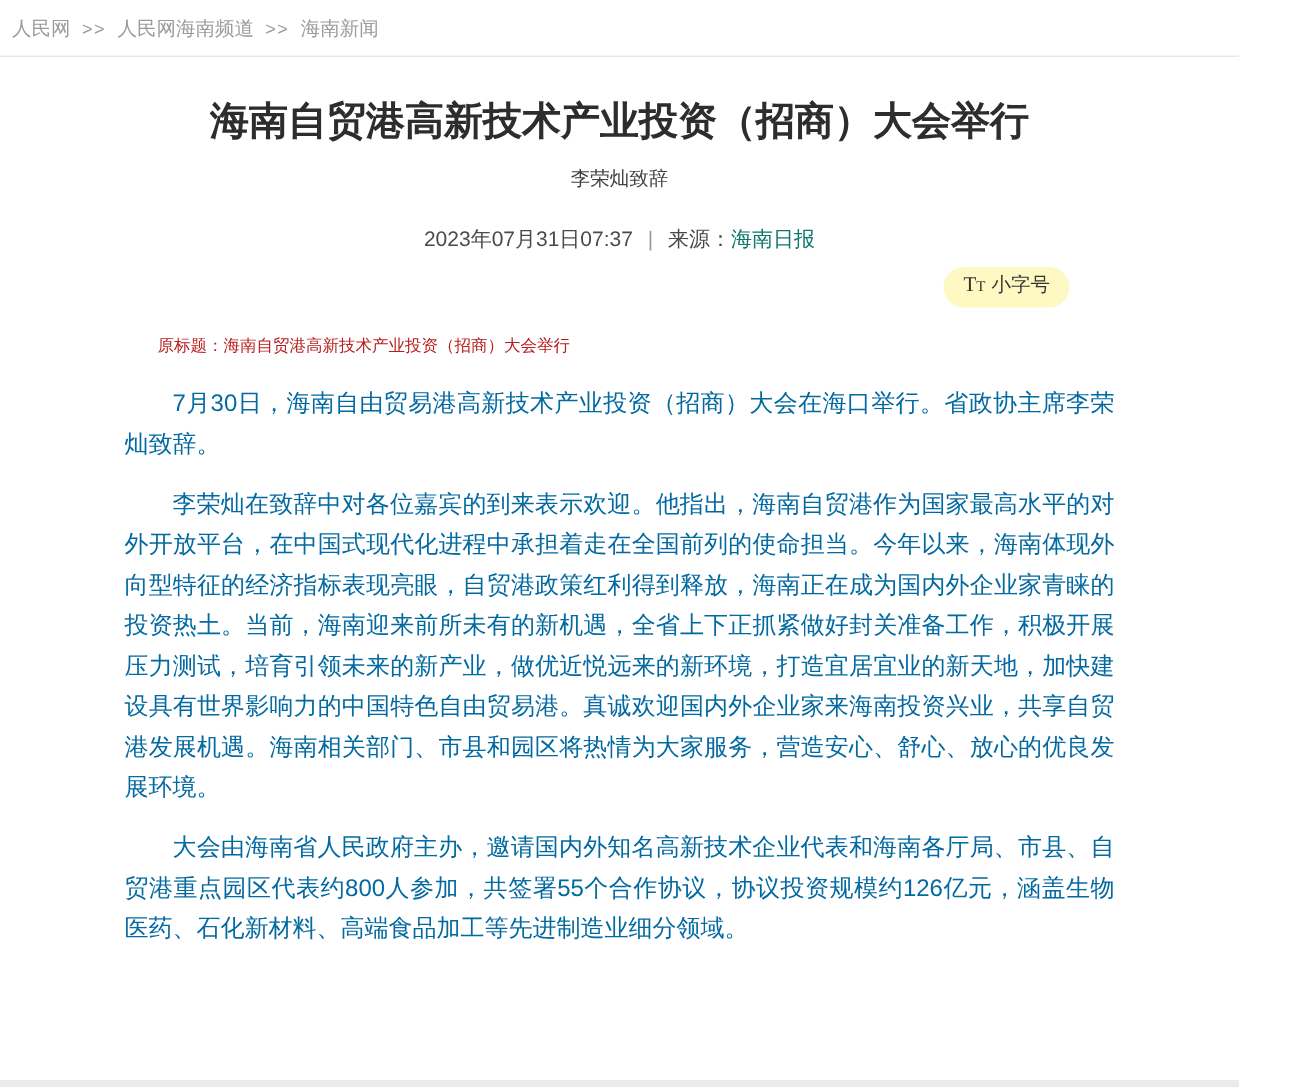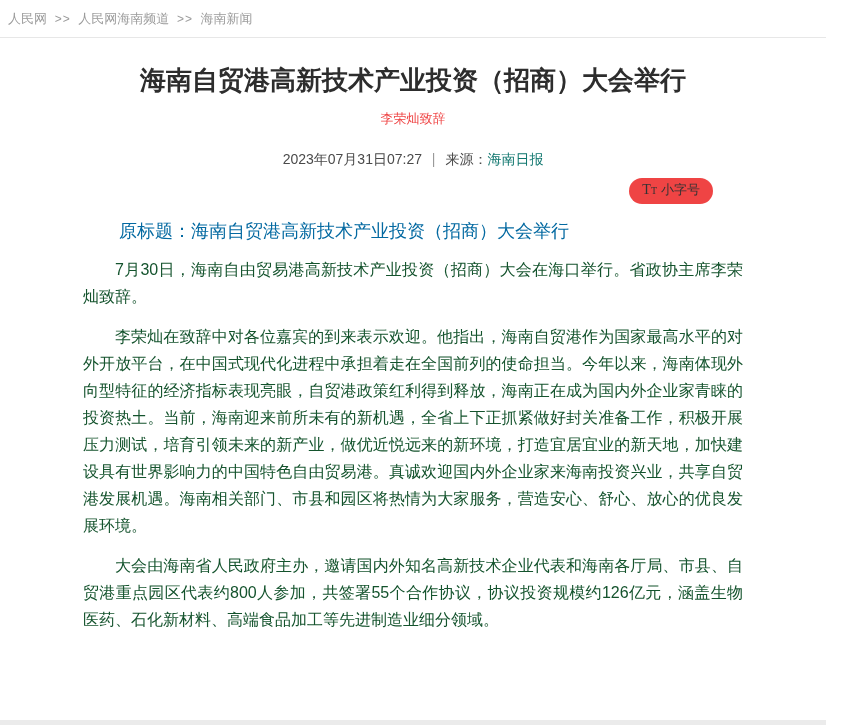--- a/index.html
+++ b/index.html
@@ -46,21 +46,21 @@
     text-align: center;
     font-size: 26px;
     font-weight: bold;
     color: #2d2d2d;
     line-height: 34px;
   }
   .subtitle {
     margin-top: 13px;
     text-align: center;
     font-size: 13px;
-    color: #ef4444;
+    color: #404040;
   }
   .meta {
     margin-top: 23px;
     text-align: center;
     font-size: 14px;
     color: #4a4a4a;
   }
   .meta .meta-sep {
     margin: 0 6px;
     color: #9a9a9a;
@@ -71,49 +71,49 @@
     cursor: pointer;
   }
   .fontsize-row {
     margin-top: 9px;
     text-align: right;
     padding-right: 30px;
     height: 26px;
   }
   .fontsize-pill {
     display: inline-block;
-    background: #ef4444;
+    background: #fef9c3;
     border-radius: 14px;
     padding: 4px 13px 5px 13px;
     font-size: 13px;
     color: #333333;
     cursor: pointer;
     line-height: 16px;
   }
   .fontsize-pill .tt {
     font-family: "Liberation Serif", "DejaVu Serif", serif;
     margin-right: 4px;
   }
   .fontsize-pill .t-big { font-size: 14px; }
   .fontsize-pill .t-small { font-size: 10px; }
   
   .body-text {
     margin-top: 15px;
   }
   .original-title {
-    font-size: 18px;
-    color: #0369a1;
+    font-size: 11px;
+    color: #b91c1c;
     text-indent: 2em;
     line-height: 24px;
     margin: 6px 0 10px 0;
   }
   .body-text p.para {
     font-size: 16px;
     line-height: 27px;
-    color: #14532d;
+    color: #0369a1;
     text-align: justify;
     text-indent: 2em;
     margin: 13px 0;
   }
   .bottom-edge {
     position: absolute;
     left: 0;
     bottom: 0;
     width: 100%;
     height: 5px;
@@ -135,21 +135,21 @@
 
   <div class="top-divider"></div>
 
   <div class="article">
 
     <h1 class="title">海南自贸港高新技术产业投资（招商）大会举行</h1>
 
     <div class="subtitle">李荣灿致辞</div>
 
     <div class="meta">
-      <span>2023年07月31日07:27</span>
+      <span>2023年07月31日07:37</span>
       <span class="meta-sep">|</span>
       <span>来源：</span><a>海南日报</a>
     </div>
 
     <div class="fontsize-row">
       <span class="fontsize-pill">
         <span class="tt"><span class="t-big">T</span><span class="t-small">T</span></span><span>小字号</span>
       </span>
     </div>
 

